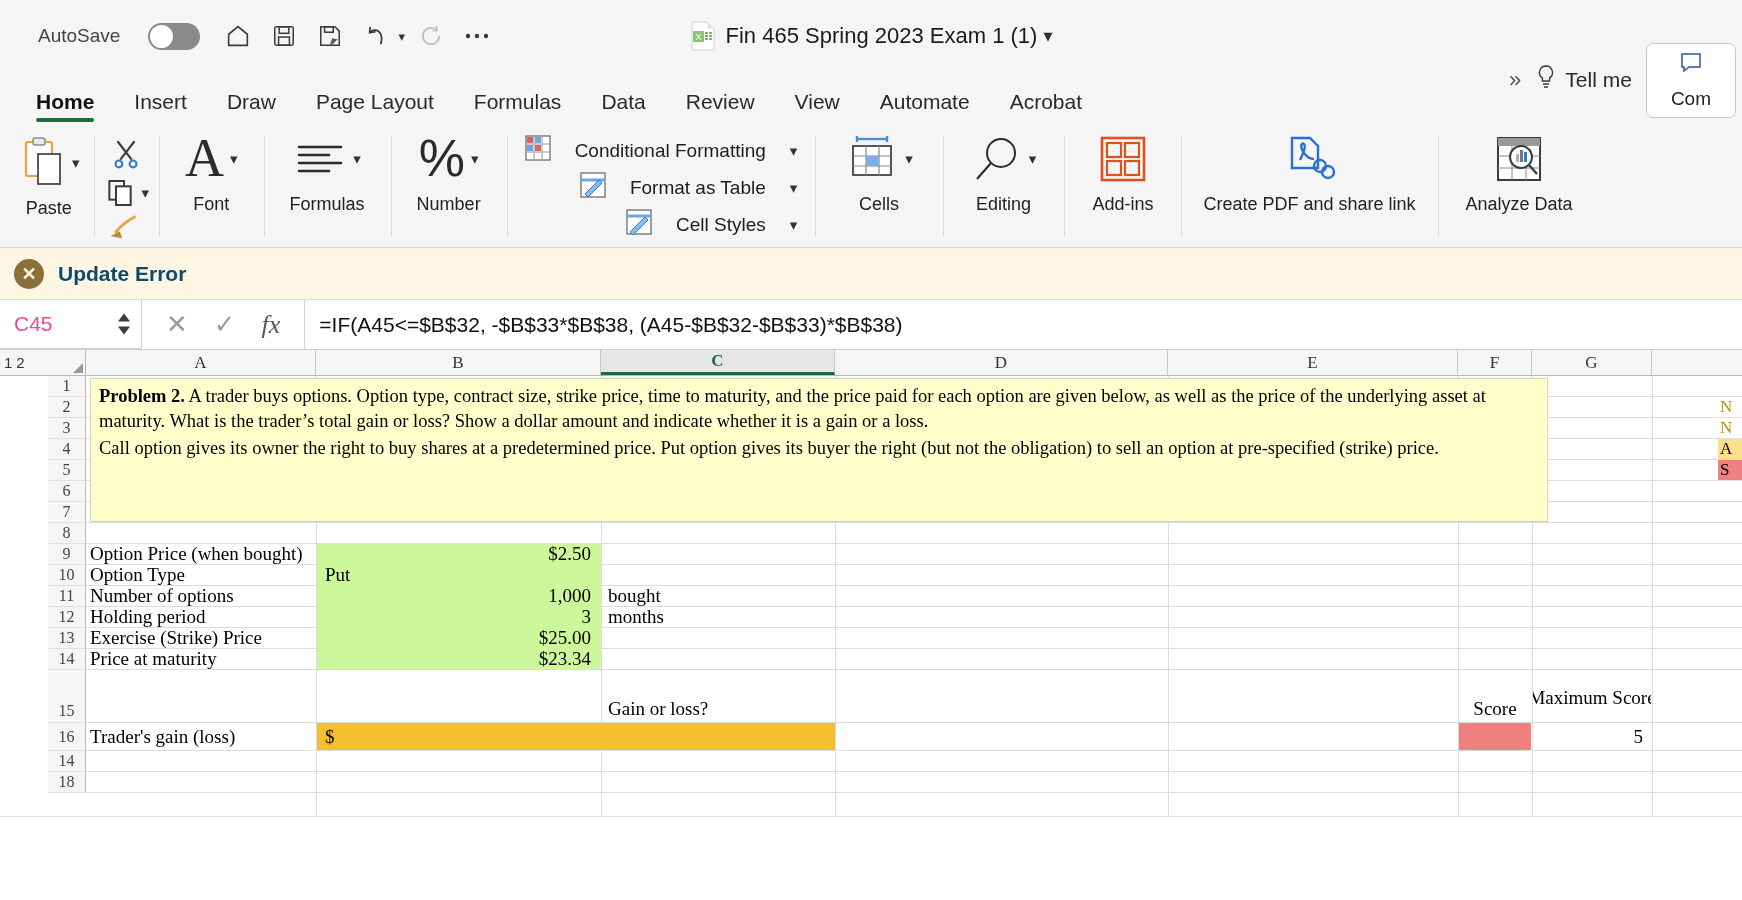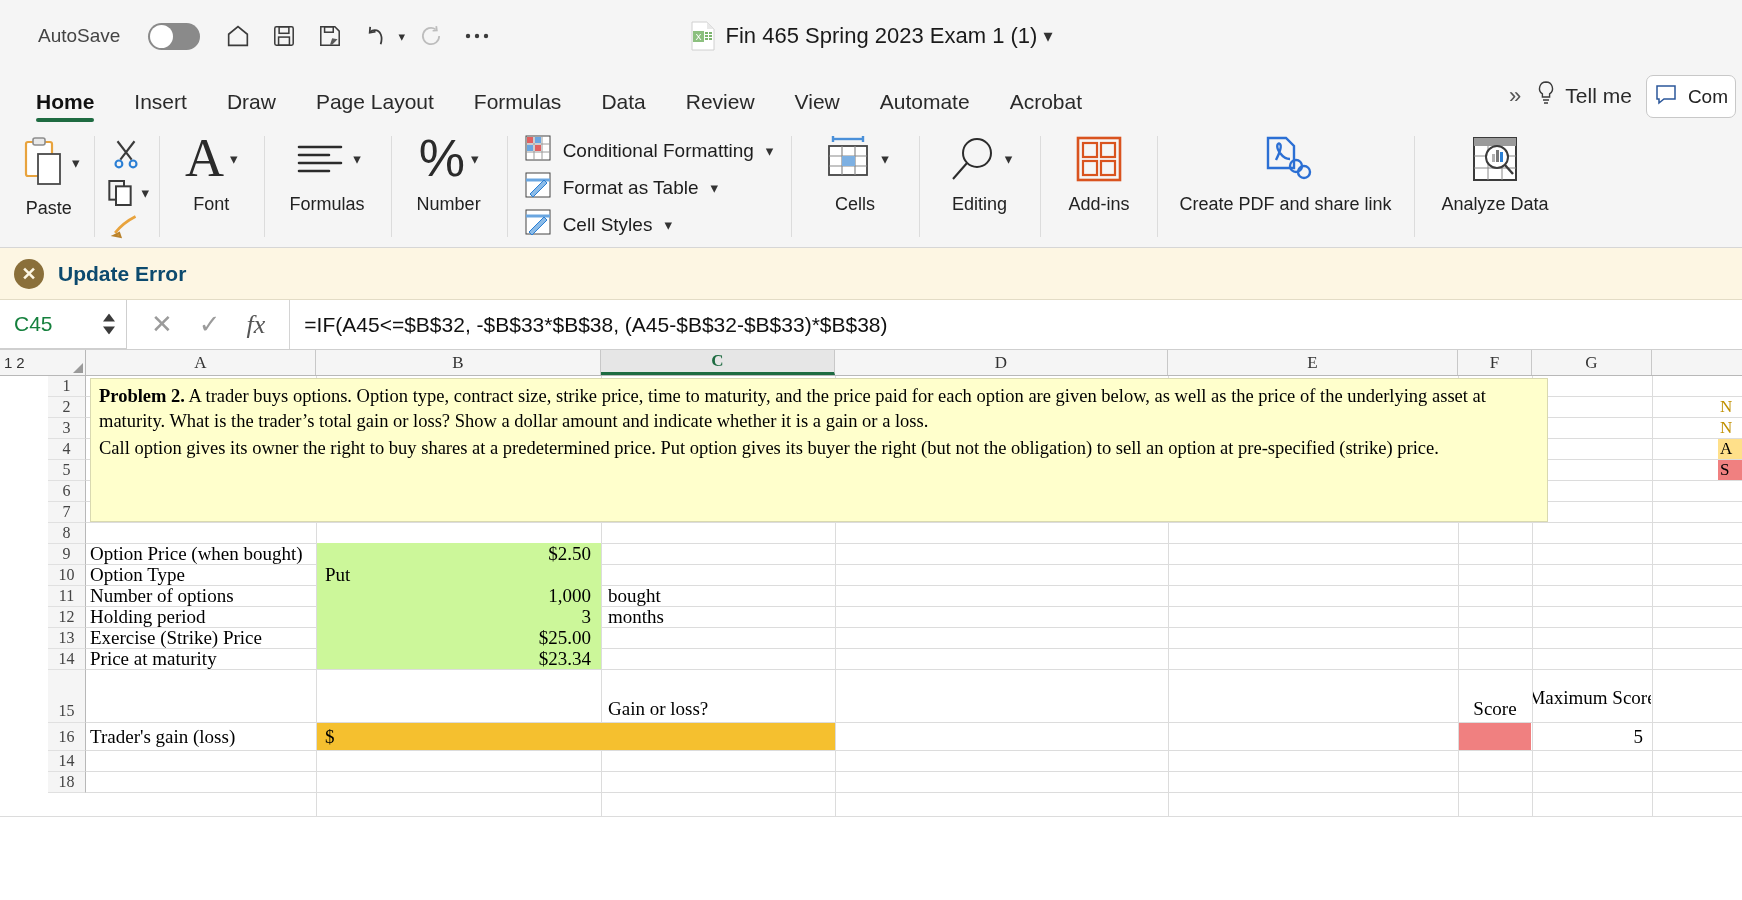--- a/index.html
+++ b/index.html
@@ -63,22 +63,23 @@
     height: 4px; background: #1e6b41; border-radius: 2px;
   }
   .ribbon-right {
     position: absolute; right: 0; bottom: 8px;
     display: flex; align-items: center; gap: 14px; padding-right: 6px;
   }
   .tellme { display: flex; align-items: center; gap: 8px; font-size: 21px; color: #2a2a2a; }
   .comments-pill {
     display: flex; align-items: center; gap: 10px;
     border: 1px solid #c8c8c8; border-radius: 7px;
-    background: #fff; padding: 7px 7px; font-size: 19px; color: #222;
+    background: #fff; padding: 7px 24px; font-size: 19px; color: #222;
     margin-bottom: -2px;
+    flex-direction: column;
   }
 
   
   .ribbon {
     height: 124px; background: #f5f5f5;
     border-bottom: 1px solid #d6d6d6;
     display: flex; align-items: stretch; padding: 4px 0 0 0;
     overflow: hidden;
   }
   .rgroup {
@@ -88,21 +89,21 @@
   }
   .rgroup + .rgroup::before {
     content: ""; position: absolute; left: 0; top: 8px; bottom: 10px;
     width: 1px; background: #dcdcdc;
   }
   .rlabel { font-size: 18px; color: #222; margin-top: 4px; text-align: center; line-height: 1.15; }
   .ricon-lg { height: 62px; display: flex; align-items: center; justify-content: center; }
   .withchev { display: flex; align-items: center; gap: 6px; }
   .chev { font-size: 15px; color: #333; }
   .stacked-list { display: flex; flex-direction: column; justify-content: center; gap: 6px; height: 100%; padding: 4px 0; }
-  .stack-item { display: flex; align-items: center; gap: 12px; font-size: 19px; color: #1d1d1d; }
+  .stack-item { display: flex; align-items: center; gap: 24px; font-size: 19px; color: #1d1d1d; justify-content: flex-end; }
   .cut-col { display: flex; flex-direction: column; gap: 2px; align-items: center; justify-content: center; }
 
   
   .update-bar {
     height: 52px; background: #fdf6e3;
     border-bottom: 1px solid #e3dcc6;
     display: flex; align-items: center; gap: 14px; padding-left: 14px;
   }
   .err-icon {
     width: 30px; height: 30px; border-radius: 50%;
@@ -113,23 +114,23 @@
   .update-title { font-size: 21px; font-weight: bold; color: #0c4a6e; }
   .update-msg { font-size: 21px; color: #1a1a1a; }
 
   
   .formula-bar {
     height: 50px; background: #fff;
     display: flex; align-items: stretch;
     border-bottom: 1px solid #cfcfcf;
   }
   .namebox {
-    width: 127px; border: 1px solid #cfcfcf; border-left: none; border-top: none;
+    width: 142px; border: 1px solid #cfcfcf; border-left: none; border-top: none;
     display: flex; align-items: center; padding-left: 14px;
-    font-size: 21px; color: #15803d; position: relative;
+    font-size: 21px; color: #ec4899; position: relative;
   }
   .spinner {
     position: absolute; right: 10px; top: 50%; transform: translateY(-50%);
     display: flex; flex-direction: column; gap: 3px; line-height: 0;
   }
   .fb-btns { display: flex; align-items: center; gap: 26px; padding: 0 24px; }
   .fb-x { font-size: 26px; color: #9b9b9b; }
   .fb-check { font-size: 26px; color: #9b9b9b; }
   .fb-fx { font-size: 26px; color: #555; font-style: italic; font-family: "Liberation Serif", serif; }
   .fb-input {

